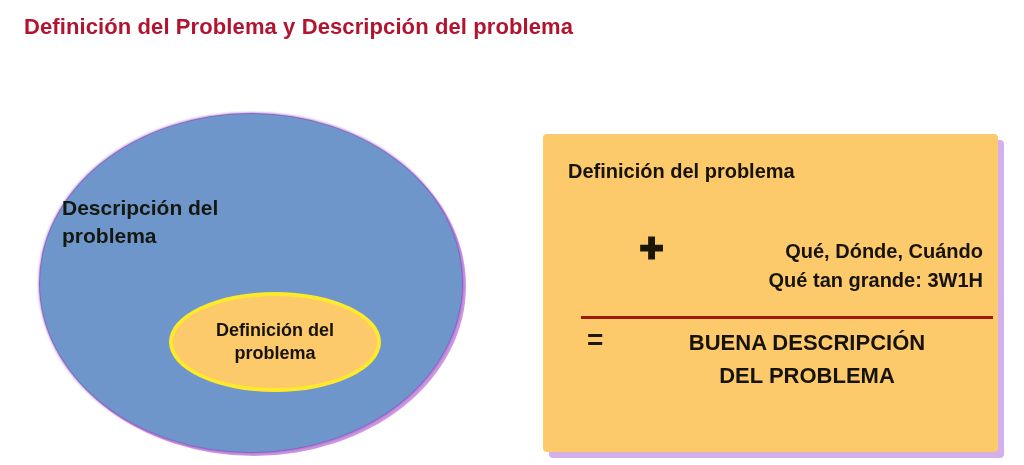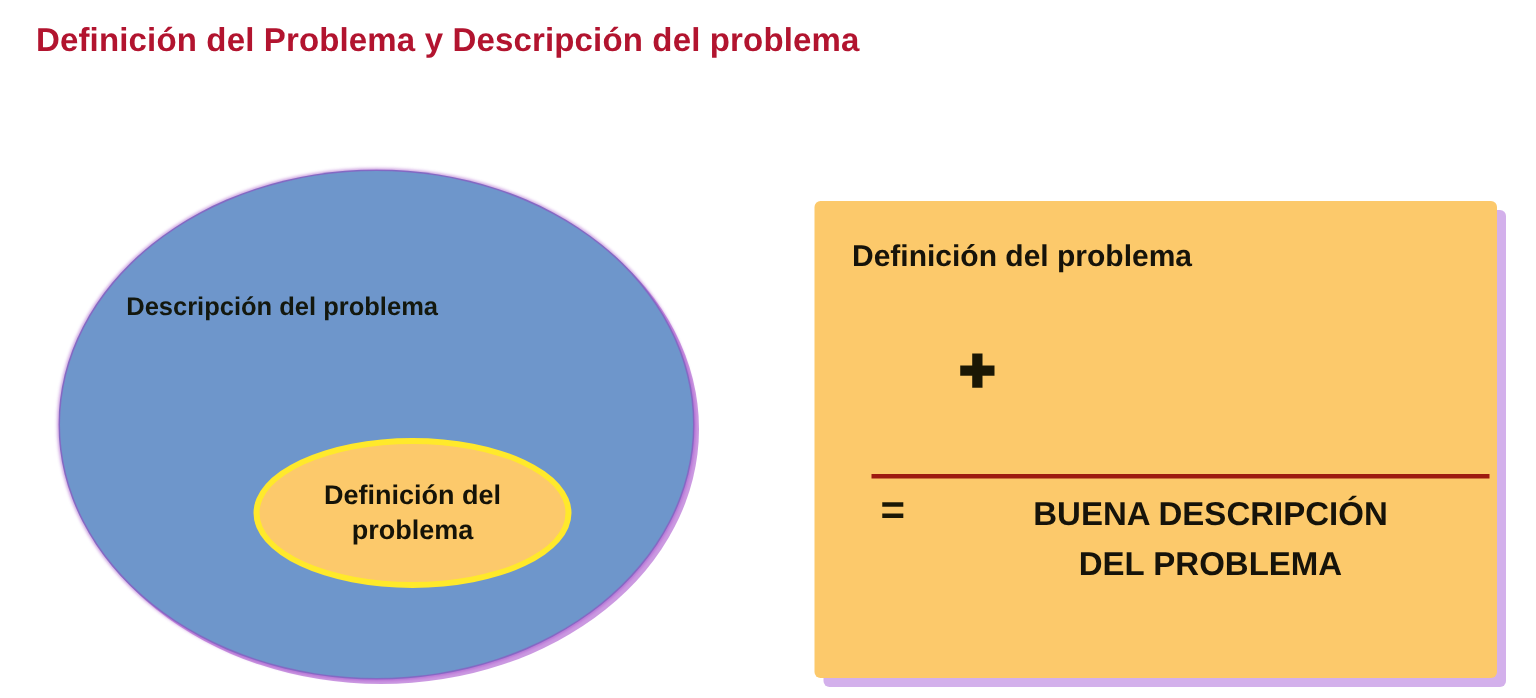--- a/index.html
+++ b/index.html
@@ -47,25 +47,24 @@
     box-shadow: 3px 3px 0 0 rgba(160, 70, 200, 0.55),
                 0 0 2px 1px rgba(150, 60, 190, 0.45);
     border: 1px solid rgba(150, 70, 190, 0.55);
     box-sizing: border-box;
   }
   #outer-ellipse-label {
     position: absolute;
     left: 62px;
     top: 94px;
     width: 230px;
-    font-size: 17px;
+    font-size: 21px;
     font-weight: bold;
     color: #14180E;
     line-height: 1.34;
-    text-align: right;
   }
 
   
   #inner-ellipse {
     position: absolute;
     left: 169px;
     top: 192px;
     width: 212px;
     height: 100px;
     border-radius: 50%;
@@ -175,20 +174,24 @@
   </div>
 
 </div>
 
 <div id="formula-panel">
 
   <div id="panel-heading">Definición del problema</div>
 
   <div id="plus-operator">✚</div>
 
+  <div id="addend-lines">
+    <div>Qué, Dónde, Cuándo</div>
+    <div>Qué tan grande: 3W1H</div>
+  </div>
 
   <div id="divider-rule"></div>
 
   <div id="equals-operator">=</div>
 
   <div id="result-lines">
     <div>BUENA DESCRIPCIÓN</div>
     <div>DEL  PROBLEMA</div>
   </div>
 

